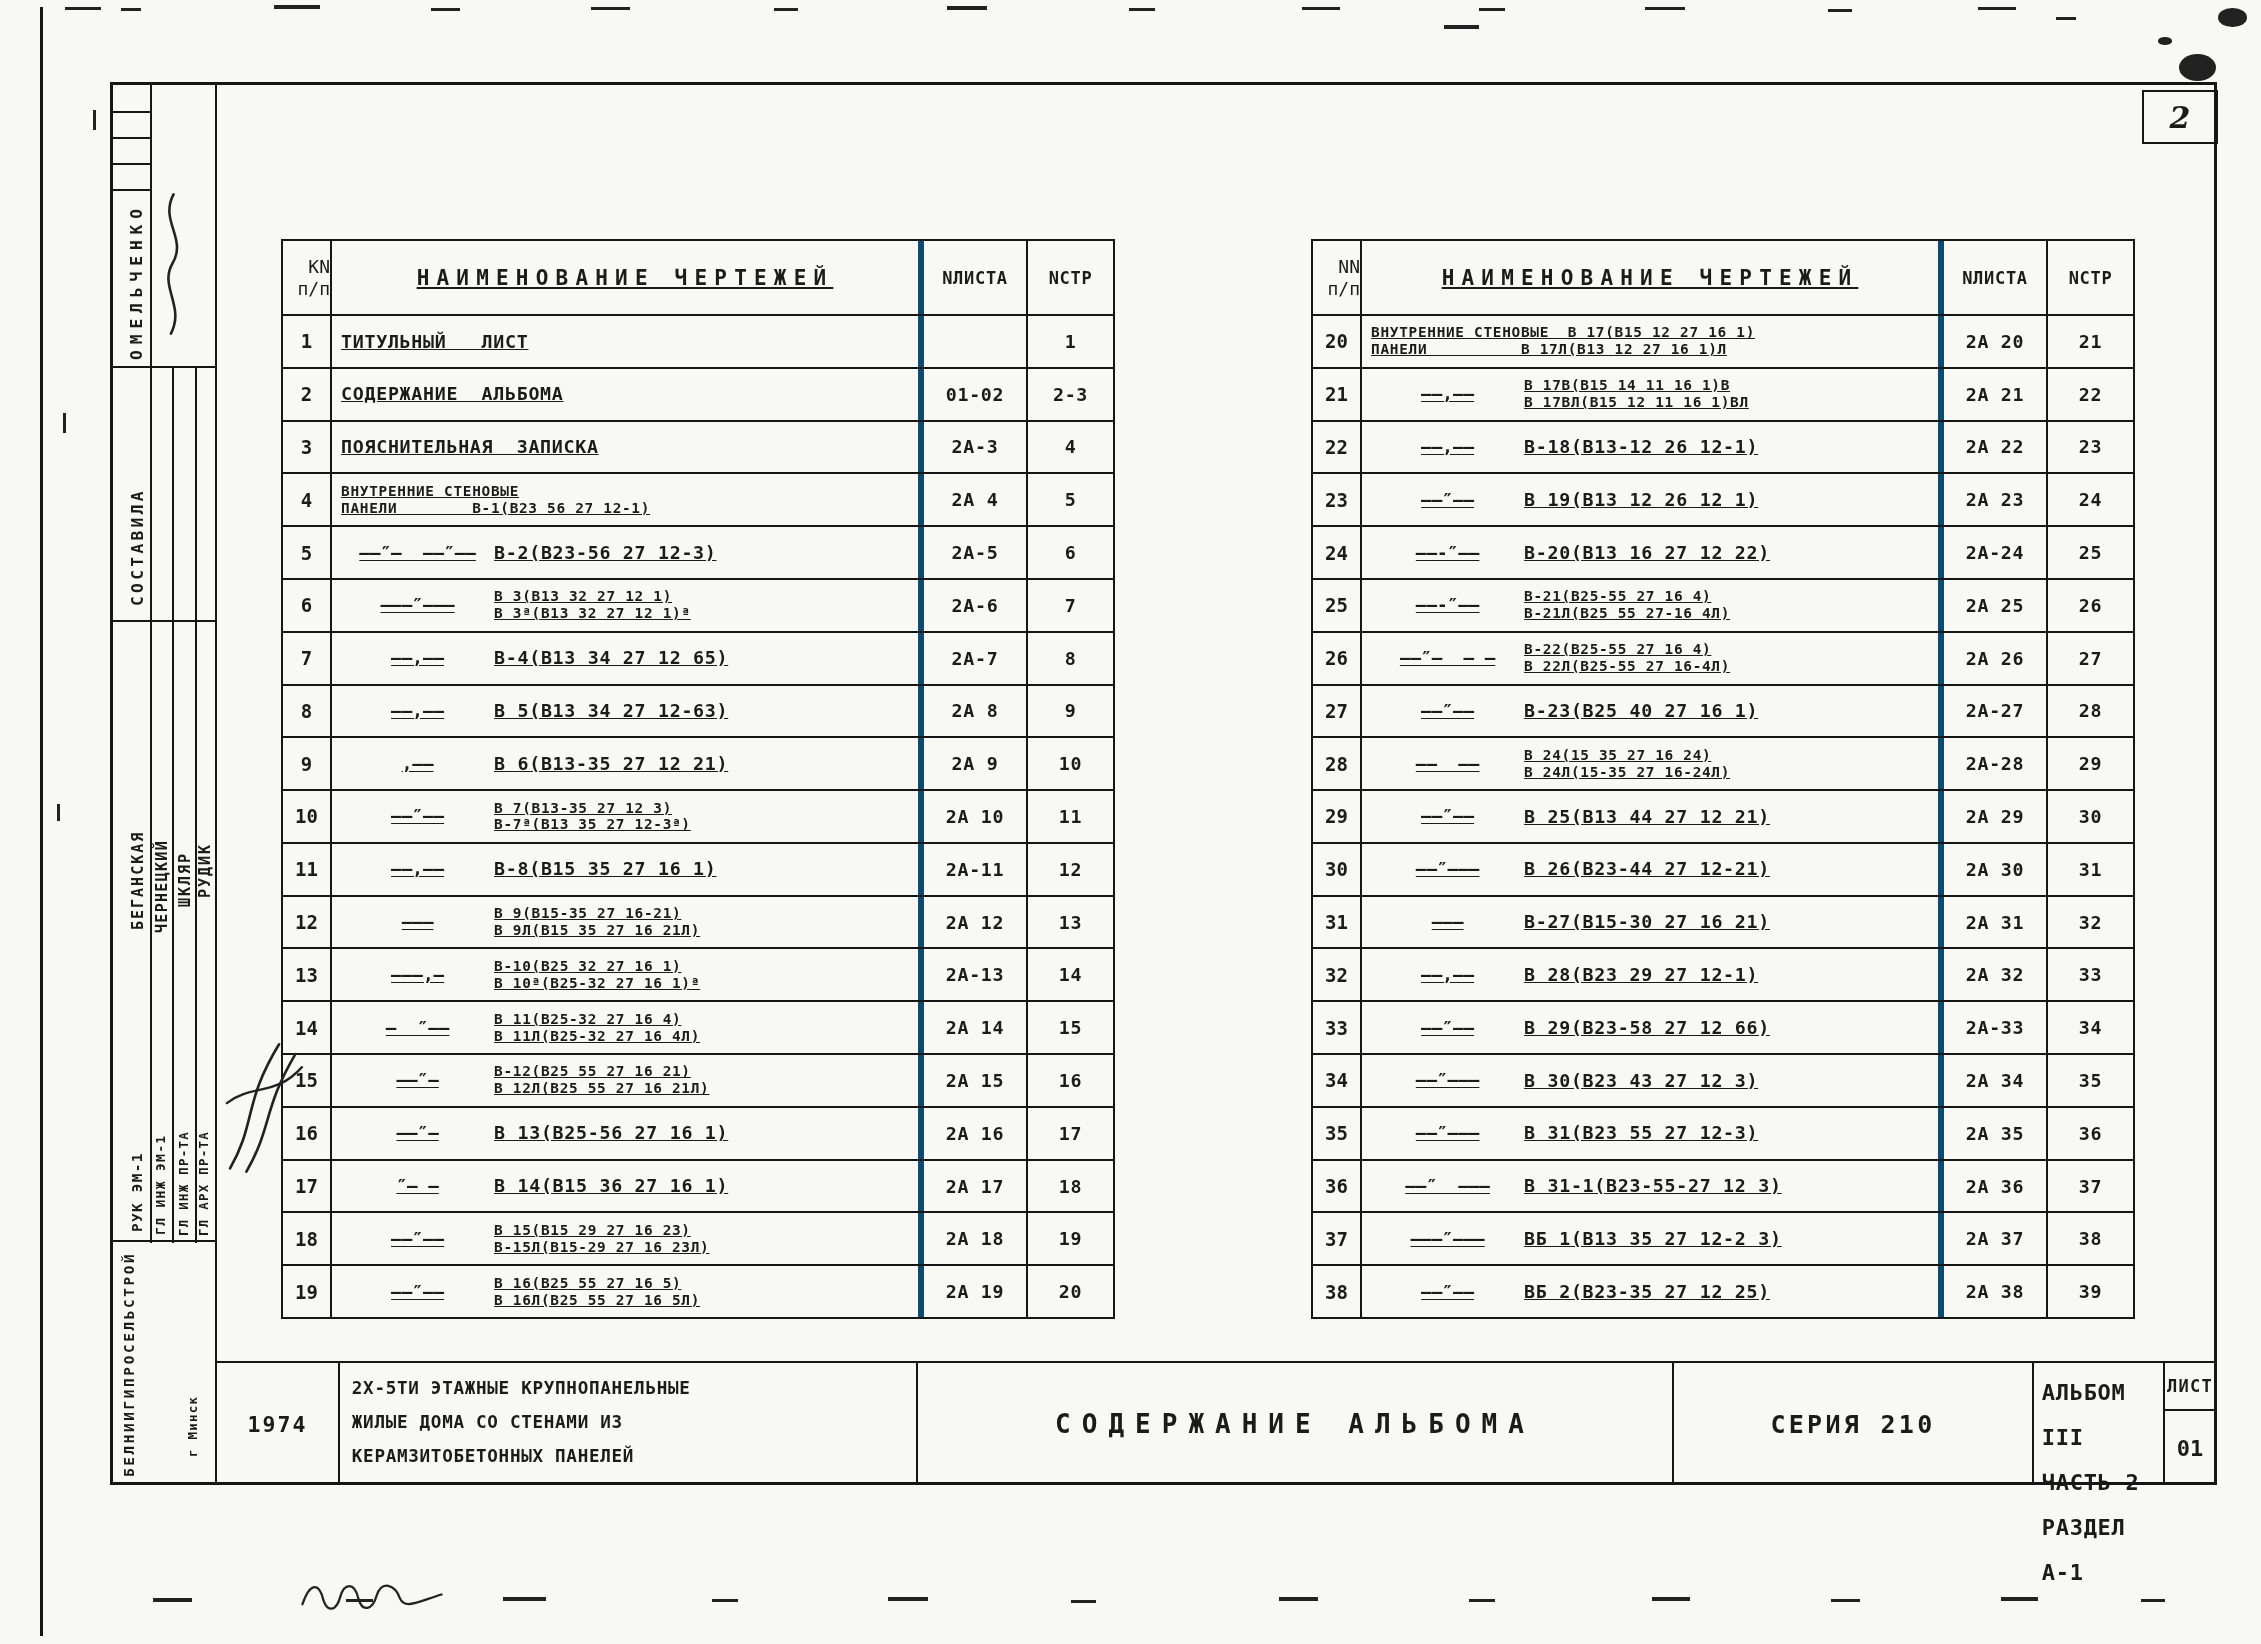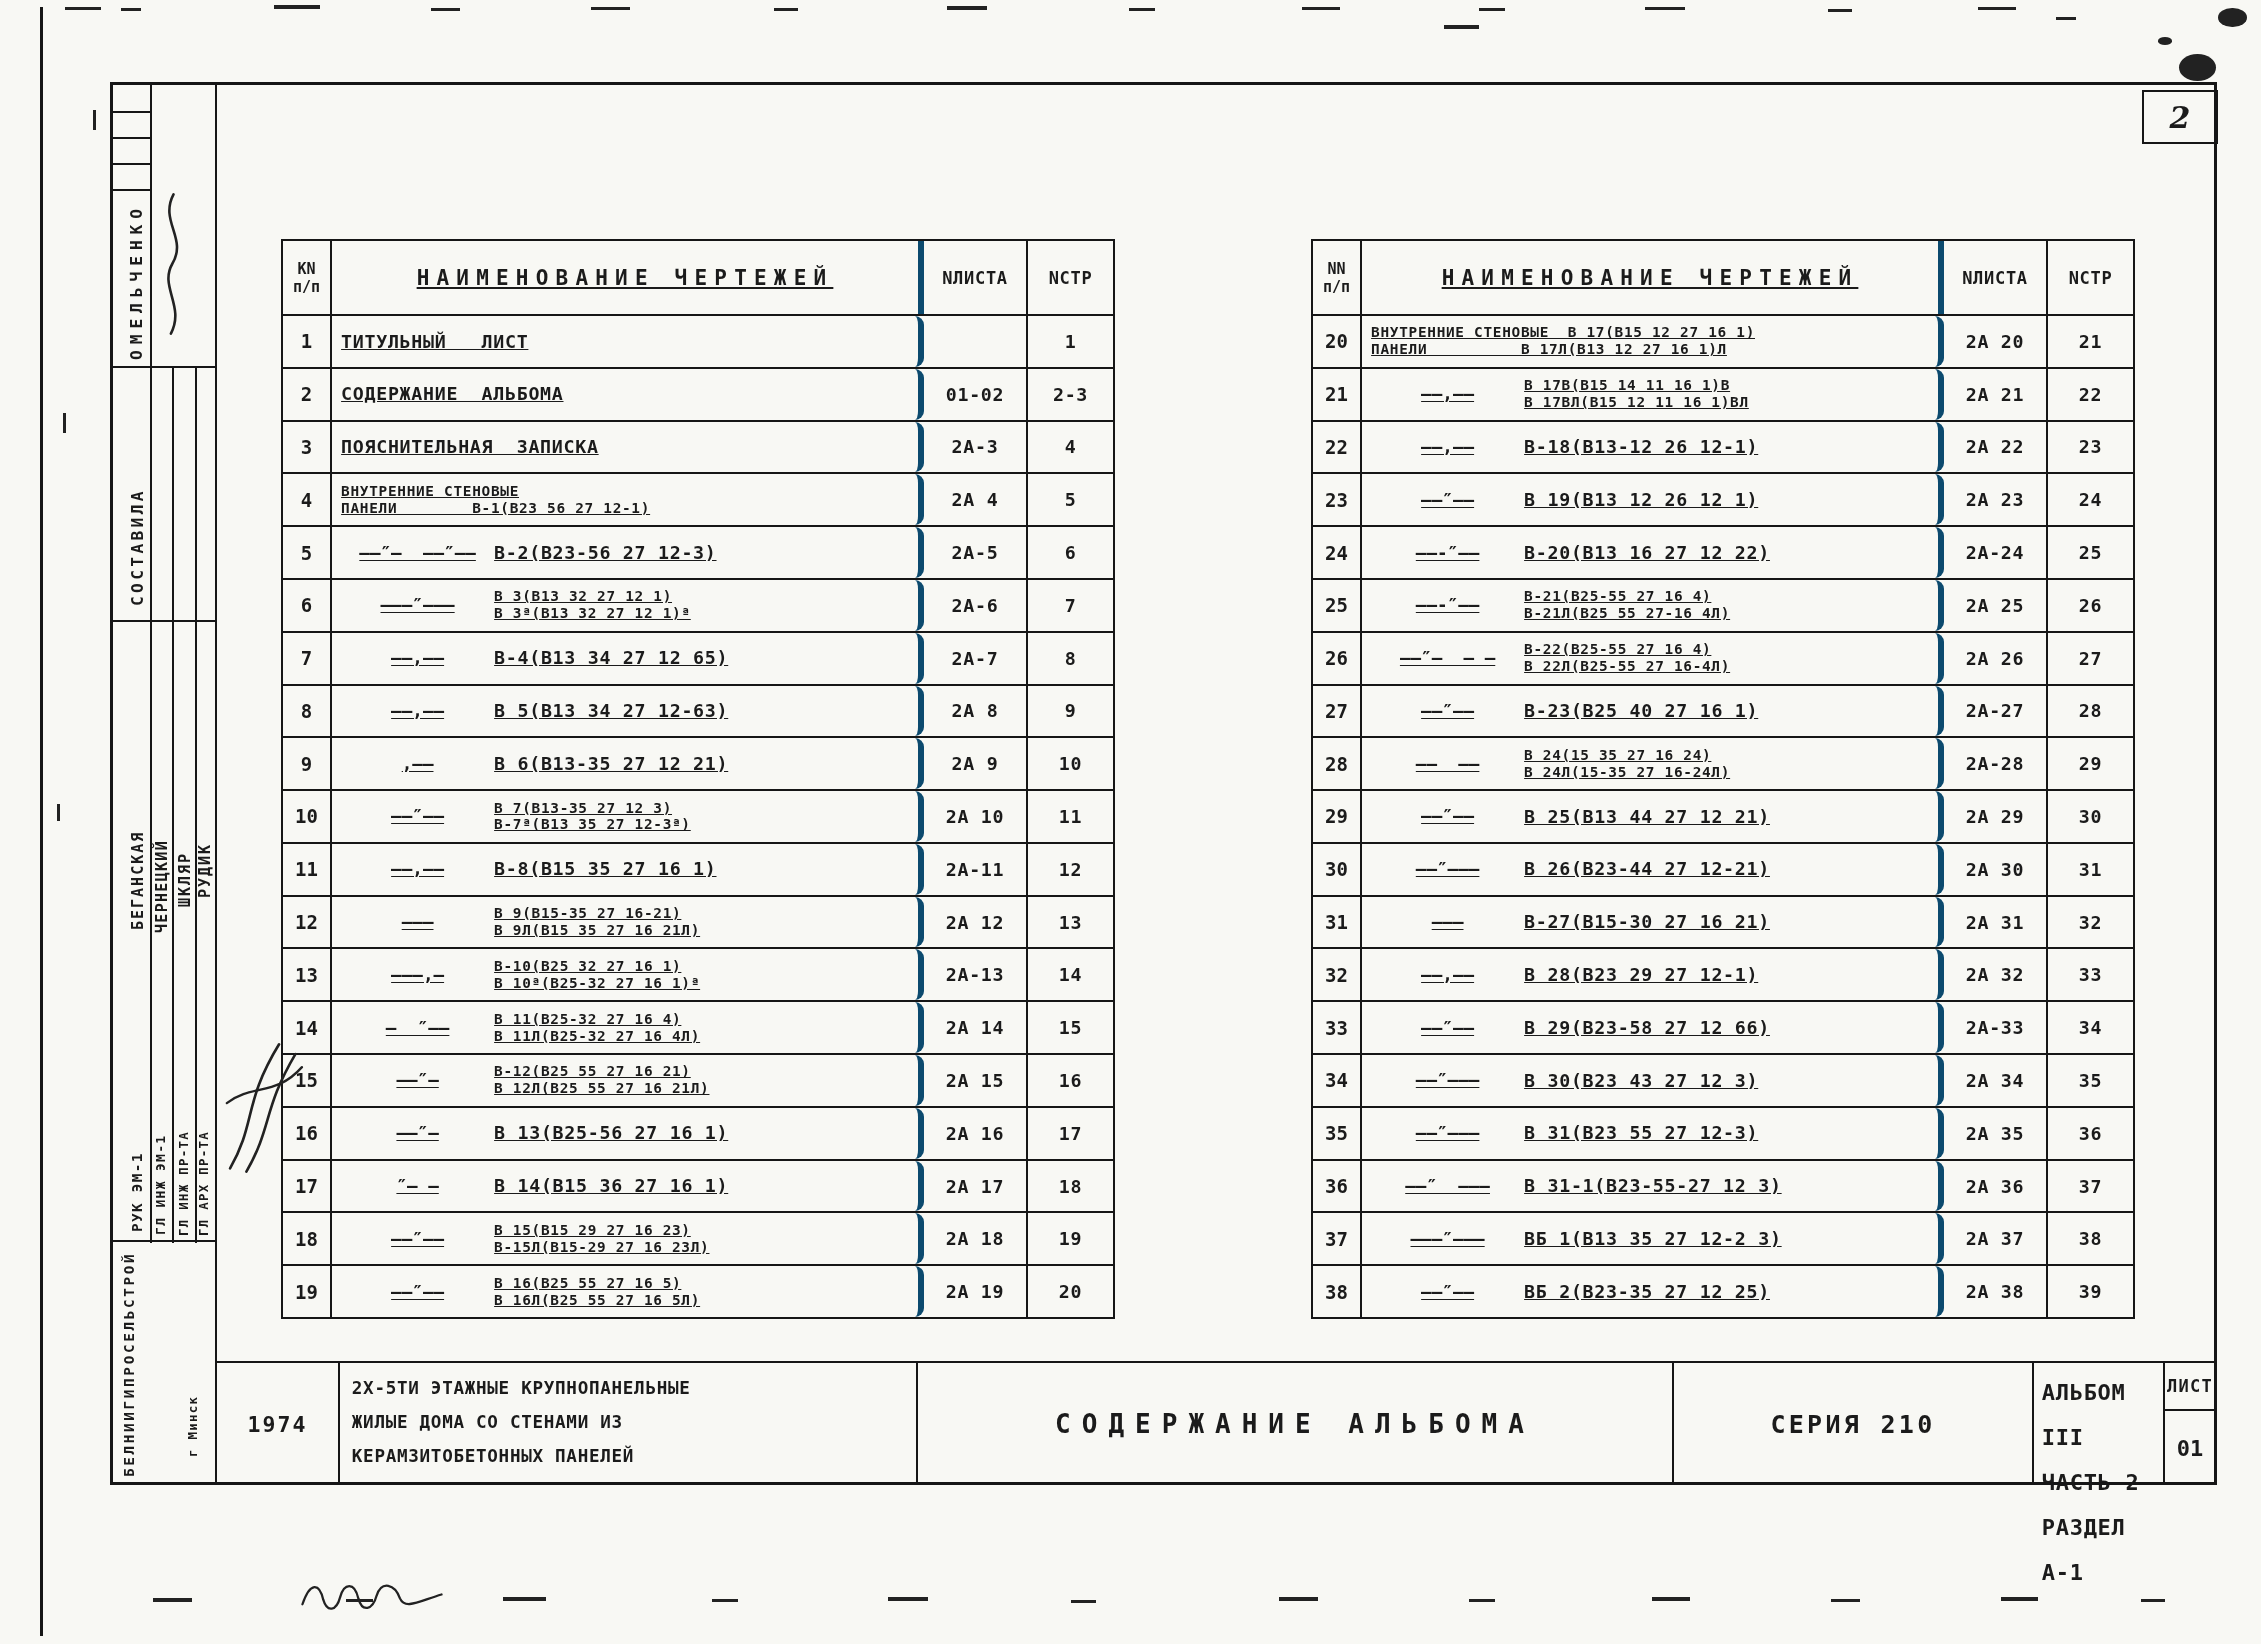--- a/index.html
+++ b/index.html
@@ -12,25 +12,25 @@
   .ctable{position:absolute;border:2.6px solid #161616;display:grid;grid-template-rows:73px repeat(19,1fr);background:transparent;}
   #table-0{left:281px;top:239px;width:830px;height:1076px;}
   #table-1{left:1311px;top:239px;width:820px;height:1076px;}
   .thead,.trow{display:flex;min-height:0;}
   .trow{border-top:2px solid #161616;}
   .hc,.c{display:flex;align-items:center;justify-content:center;min-width:0;}
   .hnum,.cnum{width:47px;flex:none;border-right:2px solid #161616;}
   .hname,.cname{flex:1;border-right:6px solid #0c4a6e;text-decoration:underline;}
   .hsheet,.csheet{width:102px;flex:none;border-right:2px solid #161616;}
   .hpage,.cpage{width:85px;flex:none;}
-  .hnum{flex-direction:column;font-size:15px;font-weight:bold;line-height:1.2;}
+  .hnum{flex-direction:column;font-size:18px;font-weight:normal;line-height:1.2;align-items:flex-end;}
   .hname{font-size:21px;font-weight:bold;letter-spacing:7.2px;}
   .hsheet,.hpage{font-size:17px;font-weight:bold;letter-spacing:0.7px;}
   .cnum{font-size:19px;font-weight:bold;}
-  .cname{justify-content:flex-start;padding-left:9.1px;border-radius:9px;}
+  .cname{justify-content:flex-start;padding-left:9.1px;}
   .ditto{width:153px;flex:none;text-align:center;font-size:17.6px;font-weight:bold;white-space:pre;}
   .nm{display:flex;flex-direction:column;justify-content:center;min-width:0;}
   .l1,.l2{white-space:pre;font-size:18.3px;font-weight:bold;letter-spacing:0.7px;line-height:1.18;}
   .nm.two .l1,.nm.two .l2{font-size:14.4px;}
   .csheet,.cpage{font-size:18.3px;font-weight:bold;letter-spacing:0.7px;}
   
   .pagenum{position:absolute;left:2142px;top:90px;width:72px;height:50px;border:2.6px solid #161616;
            display:flex;align-items:center;justify-content:center;font-size:30px;font-weight:bold;
            font-style:italic;font-family:"DejaVu Serif",serif;}
   

